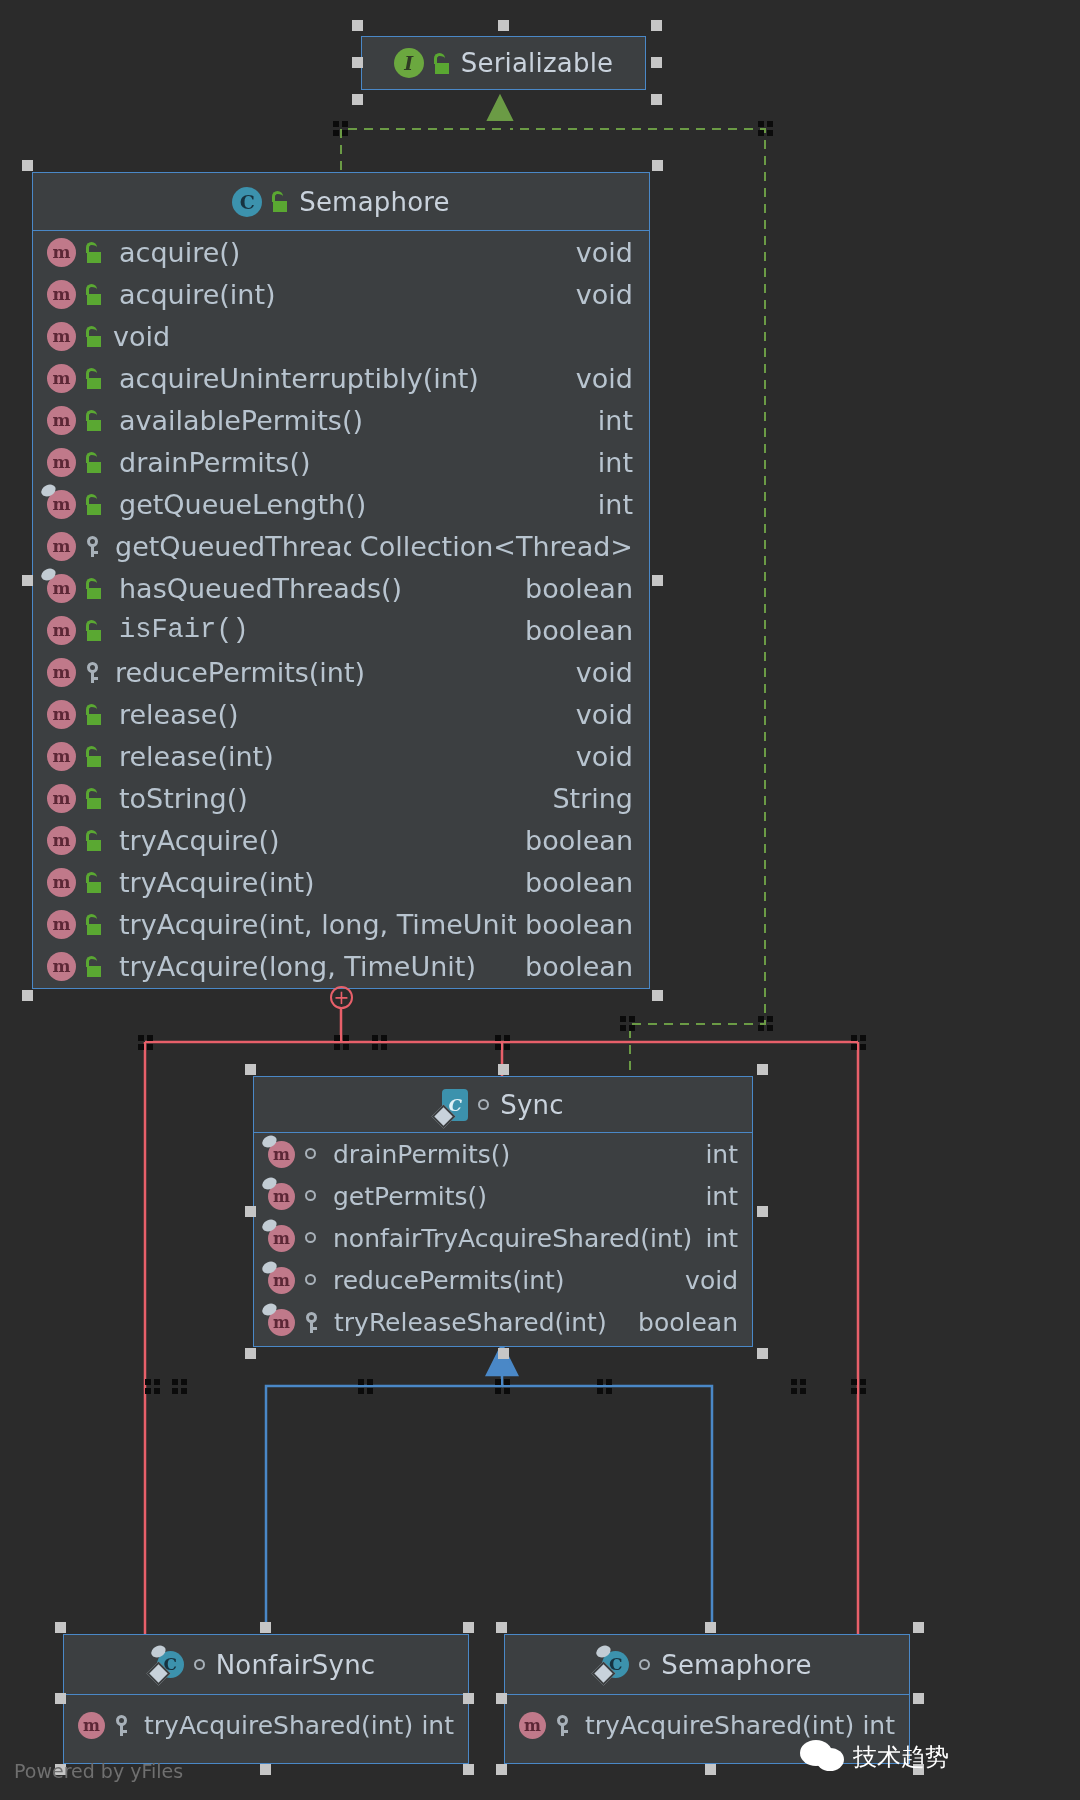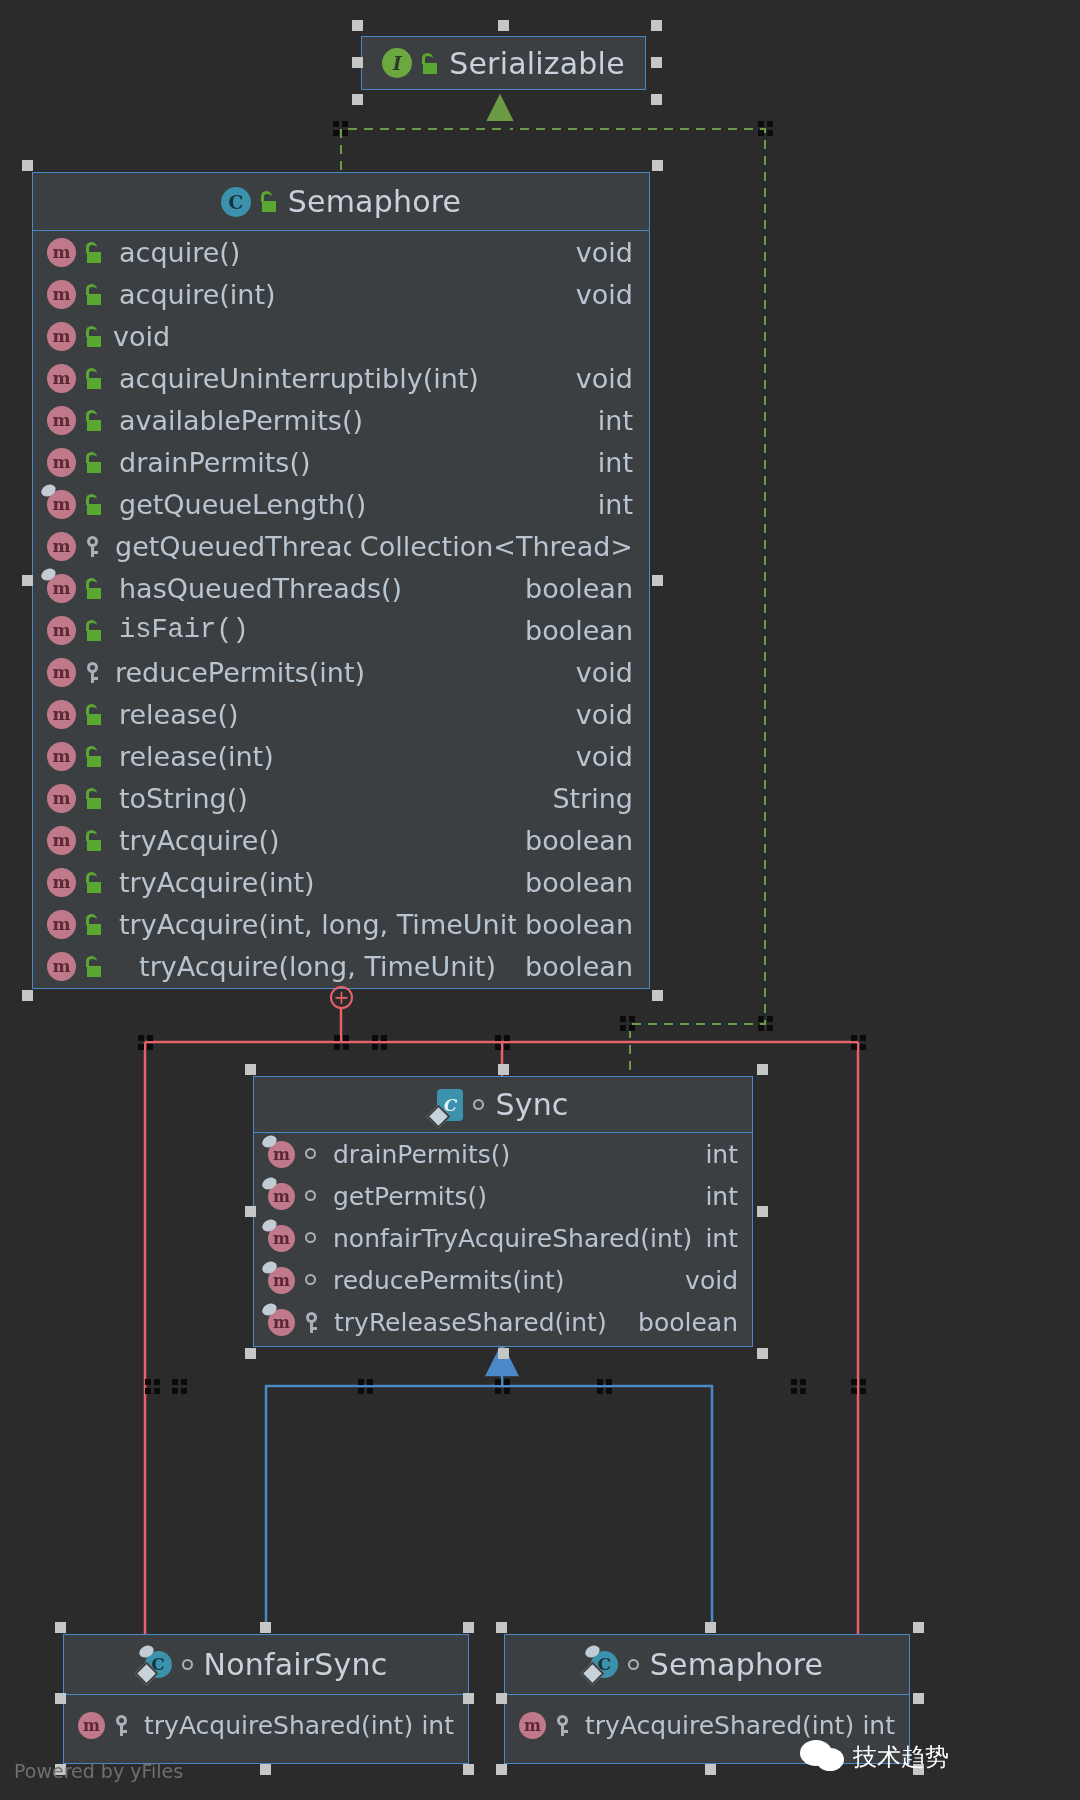--- a/index.html
+++ b/index.html
@@ -21,21 +21,21 @@
     box-sizing:border-box;
   }
   .node-header{
     display:flex;align-items:center;justify-content:center;
     gap:9px;
     box-sizing:border-box;
     border-bottom:1.5px solid #4a88c7;
     color:#c9d2dc;
     white-space:nowrap;
   }
-  .node-title{font-size:30px;letter-spacing:.2px;}
+  .node-title{font-size:26px;letter-spacing:.2px;}
   .members{padding:0;}
   .member{
     display:flex;align-items:center;
     box-sizing:border-box;
     color:#b8c4cf;
     white-space:nowrap;
   }
   .member .mi{flex:0 0 auto;display:flex;align-items:center;}
   .member .mname{flex:1 1 auto;overflow:hidden;}
   .member .mtype{flex:0 0 auto;text-align:center;}
@@ -407,21 +407,21 @@
           <span class="mtype">boolean</span>
         </div>
         <div class="member" style="height: 42px; font-size: 27px; padding: 0px 16px 0px 14px; gap: 9px;">
           <span class="mi" style="gap:9px;display:flex;align-items:center;">
             <span class="ico ico-method">m</span>
             <span class="vis vis-public">
               <span class="shackle"></span>
               <span class="body"></span>
             </span>
           </span>
-          <span class="mname" style="margin-left:6px;text-align:center;">tryAcquire(long, TimeUnit)</span>
+          <span class="mname" style="margin-left:6px;">tryAcquire(long, TimeUnit)</span>
           <span class="mtype">boolean</span>
         </div>
       </div>
   </div>
   <div class="handle" style="left:22px;top:160px;"></div>
   <div class="handle" style="left:652px;top:160px;"></div>
   <div class="handle" style="left:22px;top:575px;"></div>
   <div class="handle" style="left:652px;top:575px;"></div>
   <div class="handle" style="left:22px;top:990px;"></div>
   <div class="handle" style="left:652px;top:990px;"></div>

